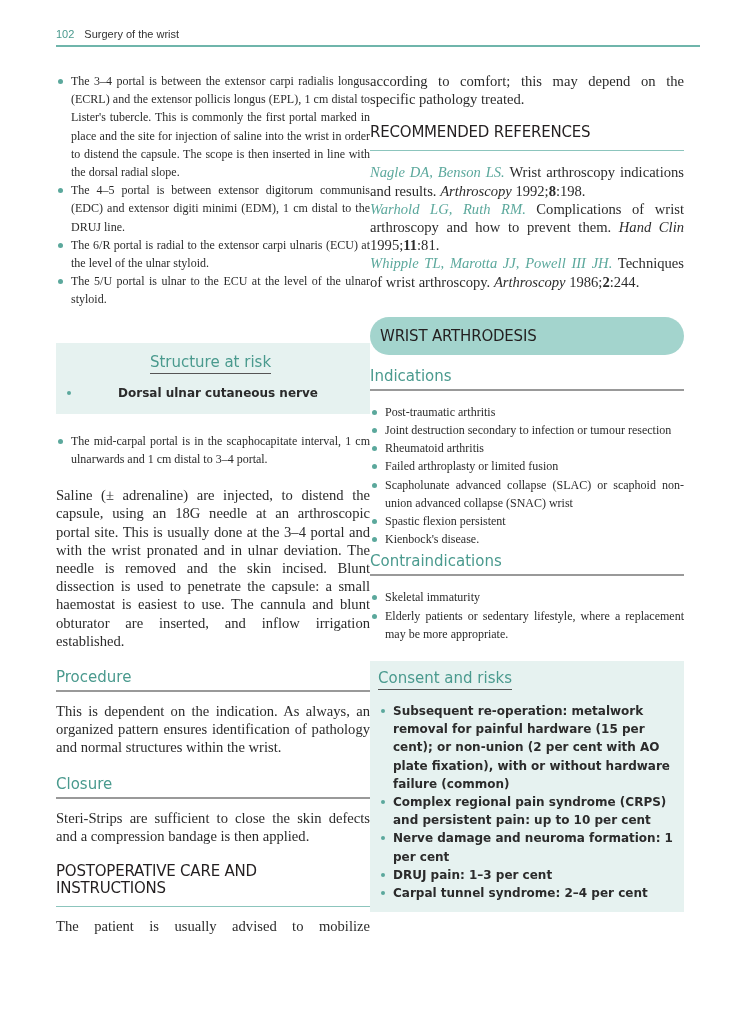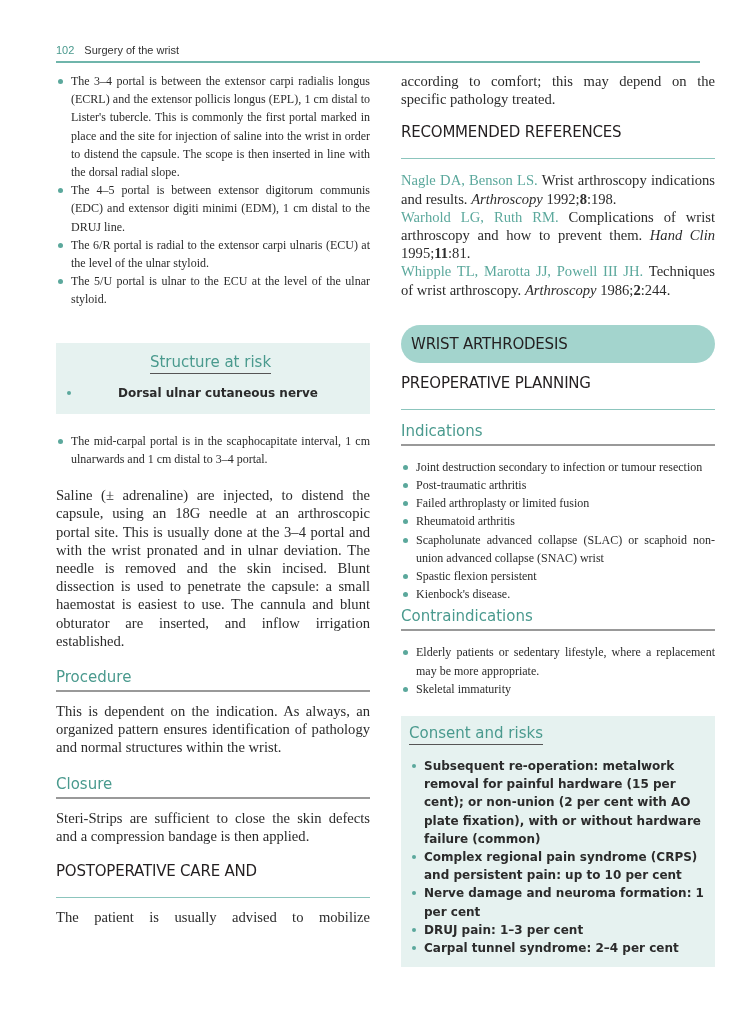--- a/index.html
+++ b/index.html
@@ -1,44 +1,44 @@
 <!DOCTYPE html>
 <html><head>
 <meta charset="utf-8">
 <style>
   html, body { margin: 0; padding: 0; background: #ffffff; }
   body { width: 756px; height: 1024px; position: relative; overflow: hidden; color: #231f20; }
 
-  .running-head { position: absolute; left: 56px; top: 44px; width: 644px; height: 17px;
+  .running-head { position: absolute; left: 56px; top: 28px; width: 644px; height: 17px;
     border-bottom: 2px solid #6fb5ab; font-family: "Liberation Sans", sans-serif; font-size: 11px; color: #333; }
   .running-head .pg { color: #4a9a8e; margin-right: 10px; }
 
   .col { position: absolute; top: 72px; width: 314px; }
   .col-left { left: 56px; }
-  .col-right { left: 401px; }
+  .col-right { left: 370px; }
 
   .p { font-family: "Liberation Serif", serif; font-size: 14.6px; line-height: 18.2px; text-align: justify; margin: 0; color: #2b2b2b; }
 
   ul.blist { list-style: none; margin: 0; padding: 0; }
   ul.blist li { position: relative; padding-left: 15px; font-family: "Liberation Serif", serif; font-size: 12px; line-height: 18.2px; text-align: justify; color: #2b2b2b; }
   ul.blist li::before { content: ""; position: absolute; left: 2px; top: 7px; width: 5px; height: 5px; border-radius: 50%; background: #5ba89c; }
 
   ul.slist { list-style: none; margin: 0; padding: 0; font-weight: bold; }
   ul.slist li { position: relative; padding-left: 15px; font-family: "DejaVu Sans", sans-serif; font-size: 12px; line-height: 18.2px; color: #2b2b2b; }
   ul.slist li::before { content: ""; position: absolute; left: 3px; top: 7px; width: 4px; height: 4px; border-radius: 50%; background: #5ba89c; }
 
   .box { background: #e6f2f0; }
   .box-title { font-family: "DejaVu Sans", sans-serif; font-size: 15px; color: #4a9a8e; display: inline-block; padding-bottom: 2px; border-bottom: 1.5px solid #555; }
 
   .h-sub { font-family: "DejaVu Sans", sans-serif; font-size: 15px; color: #4a9a8e; padding-bottom: 4px; border-bottom: 2px solid #999; }
-  .h-caps { font-family: "DejaVu Sans", sans-serif; font-size: 15px; color: #231f20; line-height: 17px; padding-bottom: 17px; border-bottom: 1.5px solid #8cc5bd; letter-spacing: -0.2px; }
+  .h-caps { font-family: "DejaVu Sans", sans-serif; font-size: 15px; color: #231f20; line-height: 17px; padding-bottom: 9px; border-bottom: 1.5px solid #8cc5bd; letter-spacing: -0.2px; }
   .h-band { background: #a3d4cd; font-family: "DejaVu Sans", sans-serif; font-size: 15px; color: #231f20; padding: 10px 10px; letter-spacing: -0.2px; }
 
   .ref { font-family: "Liberation Serif", serif; font-size: 14.6px; line-height: 18.2px; text-align: justify; color: #2b2b2b; margin: 0; }
-  .ref .auth { color: #5ba89c; }
+  .ref .auth { color: #5ba89c; font-style: italic; }
   .ref i { font-style: italic; }
   .ref b { font-weight: bold; }
 </style>
 </head>
 <body>
 
 <div class="running-head">
   <span class="pg">102</span><span>Surgery of the wrist</span>
 </div>
 
@@ -64,54 +64,54 @@
   <p class="p" style="margin-top:18px;">Saline (± adrenaline) are injected, to distend the capsule, using an 18G needle at an arthroscopic portal site. This is usually done at the 3–4 portal and with the wrist pronated and in ulnar deviation. The needle is removed and the skin incised. Blunt dissection is used to penetrate the capsule: a small haemostat is easiest to use. The cannula and blunt obturator are inserted, and inflow irrigation established.</p>
 
   <div class="h-sub" style="margin-top:18px;">Procedure</div>
   <p class="p" style="margin-top:10px;">This is dependent on the indication. As always, an organized pattern ensures identification of pathology and normal structures within the wrist.</p>
 
   <div class="h-sub" style="margin-top:18px;">Closure</div>
   <p class="p" style="margin-top:10px;">Steri-Strips are sufficient to close the skin defects and a compression bandage is then applied.</p>
 
   <div class="h-caps" style="margin-top:18px;">
     <div>POSTOPERATIVE CARE AND</div>
+    <div>INSTRUCTIONS</div>
   </div>
   <p class="p" style="margin-top:10px; text-align-last: justify;">The patient is usually advised to mobilize</p>
 </div>
 
 <div class="col col-right">
   <p class="p">according to comfort; this may depend on the specific pathology treated.</p>
 
   <div class="h-caps" style="margin-top:16px;">RECOMMENDED REFERENCES</div>
 
   <div style="margin-top:12px;">
     <p class="ref"><span class="auth">Nagle DA, Benson LS.</span><span> Wrist arthroscopy indications and results. </span><i>Arthroscopy</i><span> 1992;</span><b>8</b><span>:198.</span></p>
     <p class="ref"><span class="auth">Warhold LG, Ruth RM.</span><span> Complications of wrist arthroscopy and how to prevent them. </span><i>Hand Clin</i><span> 1995;</span><b>11</b><span>:81.</span></p>
     <p class="ref"><span class="auth">Whipple TL, Marotta JJ, Powell III JH.</span><span> Techniques of wrist arthroscopy. </span><i>Arthroscopy</i><span> 1986;</span><b>2</b><span>:244.</span></p>
   </div>
 
   <div class="h-band" style="margin-top:26px;border-radius:19px;">WRIST ARTHRODESIS</div>
 
-  <div class="h-caps" style="margin-top:12px;">PREOPERATIVE PLANNING</div>
 
   <div class="h-sub" style="margin-top:12px;">Indications</div>
   <ul class="blist" style="margin-top:12px;">
+    <li>Post-traumatic arthritis</li>
     <li>Joint destruction secondary to infection or tumour resection</li>
-    <li>Post-traumatic arthritis</li>
+    <li>Rheumatoid arthritis</li>
     <li>Failed arthroplasty or limited fusion</li>
-    <li>Rheumatoid arthritis</li>
     <li>Scapholunate advanced collapse (SLAC) or scaphoid non-union advanced collapse (SNAC) wrist</li>
     <li>Spastic flexion persistent</li>
     <li>Kienbock's disease.</li>
   </ul>
 
   <div class="h-sub" style="margin-top:4px;">Contraindications</div>
   <ul class="blist" style="margin-top:12px;">
+    <li>Skeletal immaturity</li>
     <li>Elderly patients or sedentary lifestyle, where a replacement may be more appropriate.</li>
-    <li>Skeletal immaturity</li>
   </ul>
 
   <div class="box" style="margin-top:18px; padding:8px 8px 10px 8px;">
     <div class="box-title">Consent and risks</div>
     <ul class="slist" style="margin-top:12px;">
       <li>Subsequent re-operation: metalwork removal for painful hardware (15 per cent); or non-union (2 per cent with AO plate fixation), with or without hardware failure (common)</li>
       <li>Complex regional pain syndrome (CRPS) and persistent pain: up to 10 per cent</li>
       <li>Nerve damage and neuroma formation: 1 per cent</li>
       <li>DRUJ pain: 1–3 per cent</li>
       <li>Carpal tunnel syndrome: 2–4 per cent</li>

